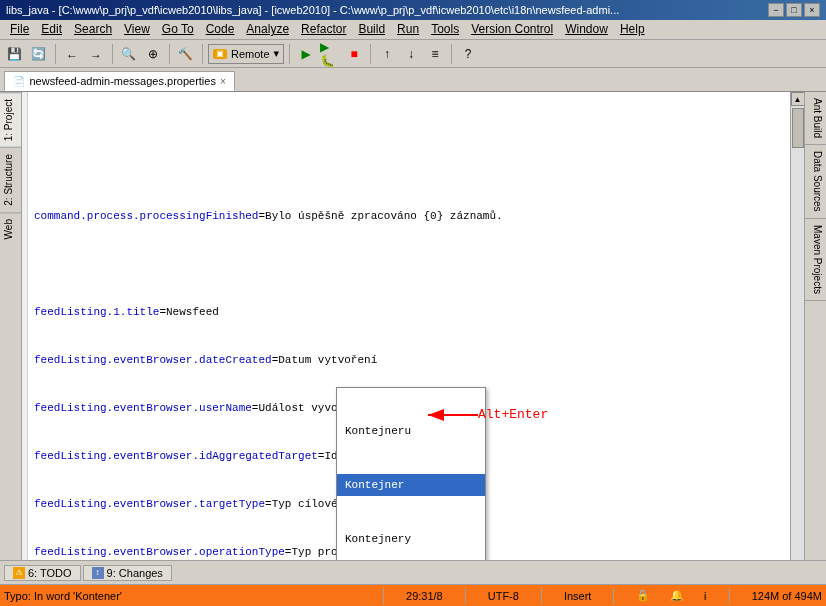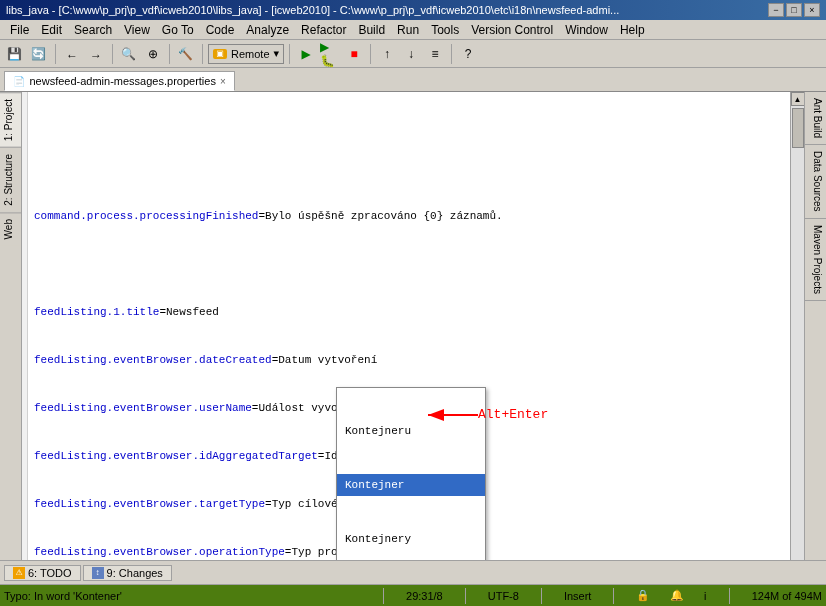--- a/index.html
+++ b/index.html
@@ -34,22 +34,23 @@
       color: #000;
     }
 
     
     .menu-bar {
       background: #d4d0c8;
       display: flex;
       padding: 2px 4px;
       gap: 0;
       height: 20px;
-      align-items: center;
+      align-items: flex-end;
       border-bottom: 1px solid #a0a0a0;
+      text-decoration: underline;
     }
     .menu-item {
       padding: 1px 6px;
       font-size: 12px;
       cursor: pointer;
     }
 
     
     .toolbar {
       background: #d4d0c8;
@@ -236,21 +237,21 @@
     .scroll-thumb {
       width: 12px;
       height: 40px;
       background: #c0bdb5;
       border: 1px solid #888;
       margin: 2px 0;
     }
 
     
     .status-bar {
-      background: #4d7c0f;
+      background: #f97316;
       border-top: 1px solid #a0a0a0;
       display: flex;
       align-items: center;
       padding: 0 4px;
       height: 22px;
       font-size: 11px;
       gap: 4px;
     }
     .status-sep { width: 1px; height: 16px; background: #a0a0a0; margin: 0 2px; }
 

